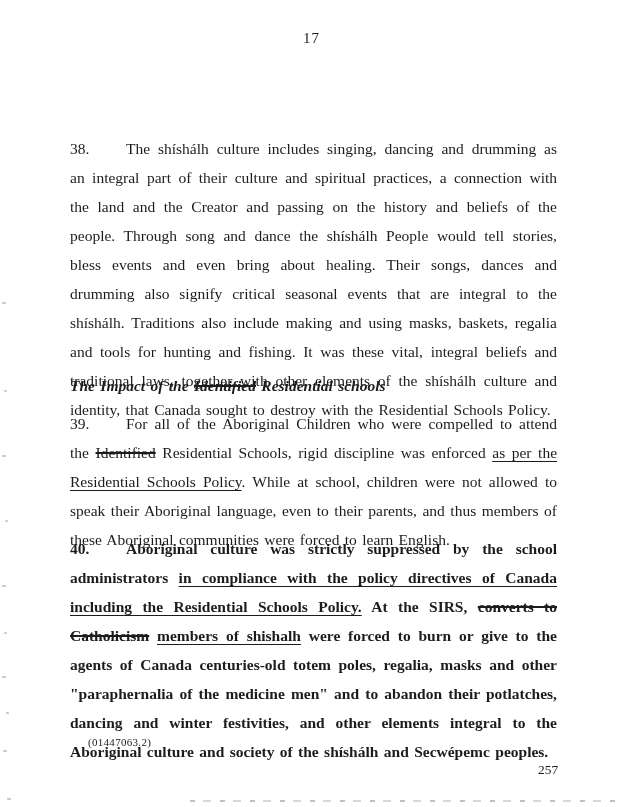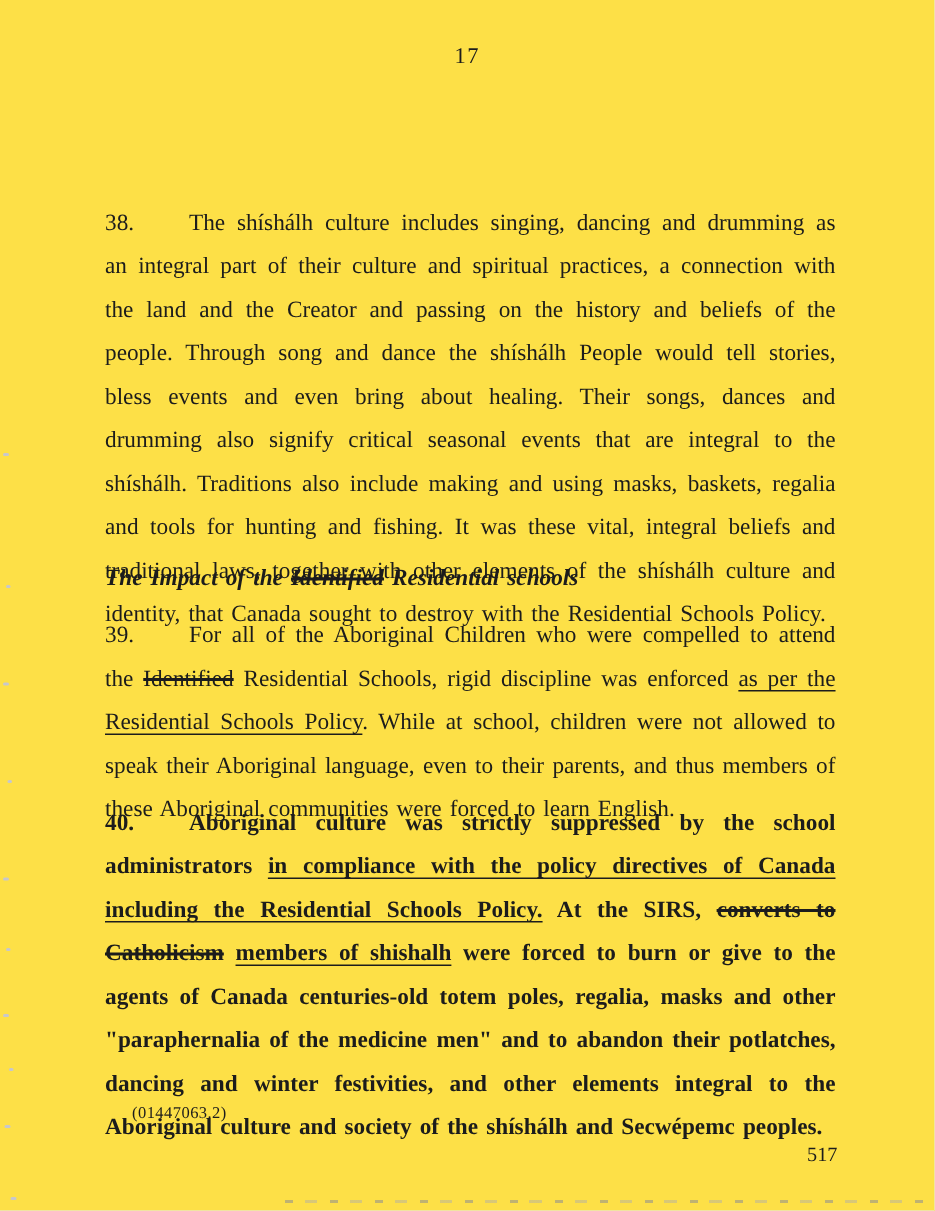--- a/index.html
+++ b/index.html
@@ -1,21 +1,21 @@
 <!DOCTYPE html>
 <html><head>
 <meta charset="utf-8">
 <style>
   html, body { margin: 0; padding: 0; background: #e8e8e8; }
   .page {
     position: relative;
     width: 623px;
     height: 807px;
     margin: 0 auto;
-    background: #fde047;
+    background: #ffffff;
     font-family: "Liberation Serif", serif;
     color: #1c1c1c;
     overflow: hidden;
   }
   .header-num {
     position: absolute;
     top: 30px;
     left: 0;
     width: 100%;
     text-align: center;
@@ -102,21 +102,21 @@
     </p>
   </div>
 
   <div class="block p-40">
     <p>
       <span class="pnum">40.</span><span>Aboriginal culture was strictly suppressed by the school administrators </span><span class="u">in compliance with the policy directives of Canada including the Residential Schools Policy.</span><span>  At the SIRS, </span><span class="st">converts to Catholicism</span><span> </span><span class="u">members of shishalh</span><span> were forced to burn or give to the agents of Canada centuries-old totem poles, regalia, masks and other "paraphernalia of the medicine men" and to abandon their potlatches, dancing and winter festivities, and other elements integral to the Aboriginal culture and society of the shíshálh and Secwépemc peoples.</span>
     </p>
   </div>
 
   <div class="footer-doc">(01447063.2)</div>
-  <div class="footer-page">517</div>
+  <div class="footer-page">257</div>
 
   <div class="speck" style="left:2px; top:302px;"></div>
   <div class="speck" style="left:4px; top:390px; width:3px;"></div>
   <div class="speck" style="left:2px; top:455px;"></div>
   <div class="speck" style="left:5px; top:520px; width:3px;"></div>
   <div class="speck" style="left:2px; top:585px;"></div>
   <div class="speck" style="left:4px; top:632px; width:3px;"></div>
   <div class="speck" style="left:2px; top:676px;"></div>
   <div class="speck" style="left:6px; top:712px; width:3px;"></div>
   <div class="speck" style="left:3px; top:750px;"></div>

